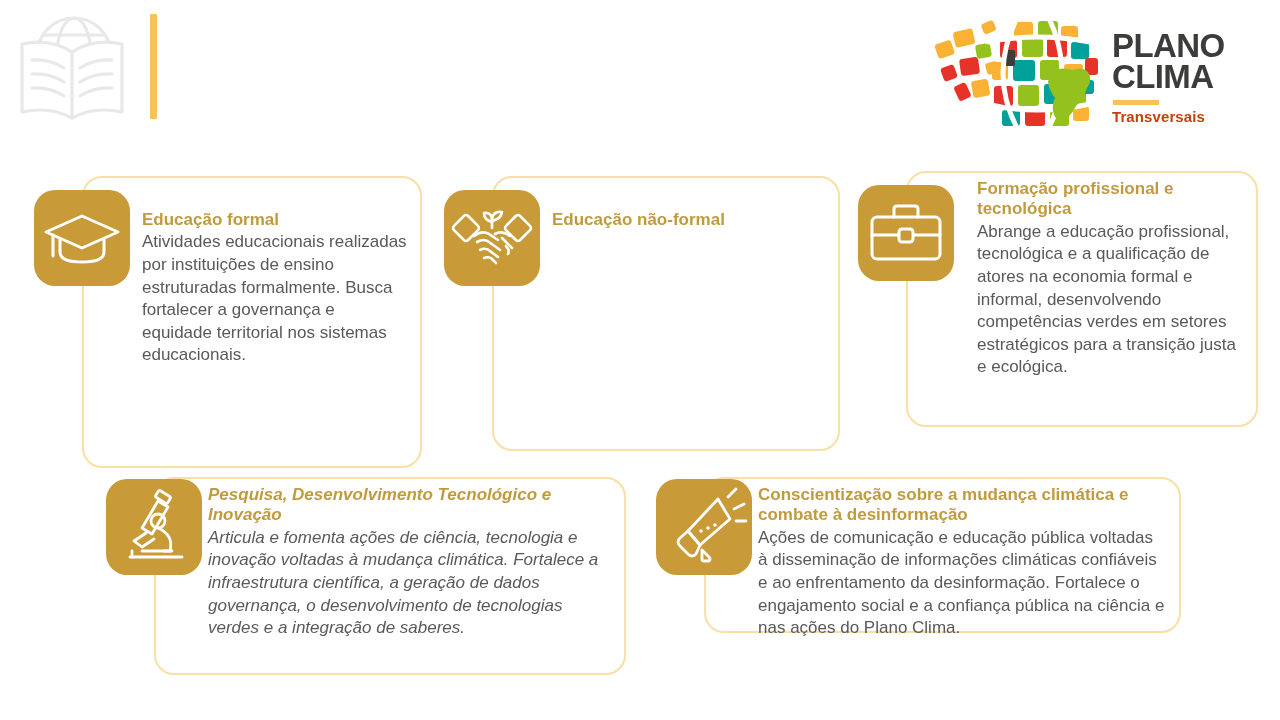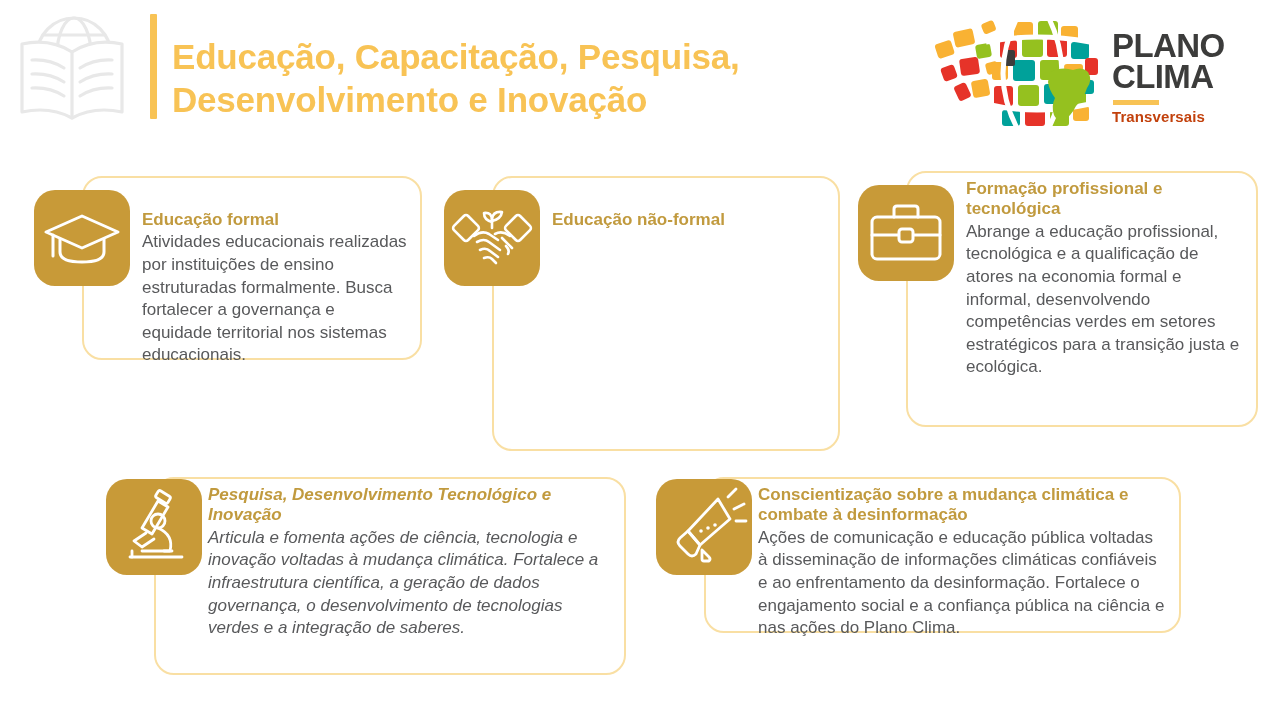--- a/index.html
+++ b/index.html
@@ -119,29 +119,29 @@
     line-height: 1.2;
     margin-bottom: 1px;
   }
   .card-text {
     font-size: 17px;
     color: #58595B;
     line-height: 1.33;
   }
 
   
-  #card-0 { left: 34px;  top: 176px; width: 388px; height: 184px; }
+  #card-0 { left: 34px;  top: 176px; width: 388px; height: 292px; }
   #card-1 { left: 444px; top: 176px; width: 396px; height: 275px; }
   #card-2 { left: 858px; top: 171px; width: 400px; height: 256px; }
   #card-3 { left: 104px; top: 477px; width: 522px; height: 198px; }
   #card-4 { left: 654px; top: 477px; width: 527px; height: 156px; }
 
   #card-0 .card-body { top: 34px; }
   #card-1 .card-body { top: 34px; }
-  #card-2 .card-body { top: 8px; }
+  #card-2 .card-body { top: 8px; margin-left: 11px; }
   #card-3 .card-body { top: 8px; left: 104px; font-style: italic; }
   #card-4 .card-body { top: 8px; left: 104px; }
 
   #card-3 .card-icon, #card-4 .card-icon { top: 2px; left: 2px; }
   #card-3 .card-box,  #card-4 .card-box  { left: 50px; }
 </style>
 </head>
 <body>
 
 <div id="header">
@@ -159,24 +159,20 @@
       <path d="M18 66 Q36 65 50 74"></path>
       <path d="M18 80 Q36 79 50 88"></path>
       <path d="M98 52 Q80 51 66 60"></path>
       <path d="M98 66 Q80 65 66 74"></path>
       <path d="M98 80 Q80 79 66 88"></path>
     </svg>
   </span>
 
   <div id="header-bar"></div>
 
-  <div id="header-title">
-    <span class="line">Educação, Capacitação, Pesquisa,</span>
-    <span class="line">Desenvolvimento e Inovação</span>
-  </div>
 </div>
 
 <div id="logo">
   <span id="logo-globe">
     <svg width="176" height="118" viewBox="0 0 176 118">
       <g>
 
         <rect x="6" y="28" width="17" height="15" rx="3" fill="#F9B233" transform="rotate(-18 14 35)"></rect>
         <rect x="24" y="16" width="20" height="16" rx="3" fill="#F9B233" transform="rotate(-12 34 24)"></rect>
         <rect x="12" y="52" width="14" height="14" rx="3" fill="#E63329" transform="rotate(-20 19 59)"></rect>

